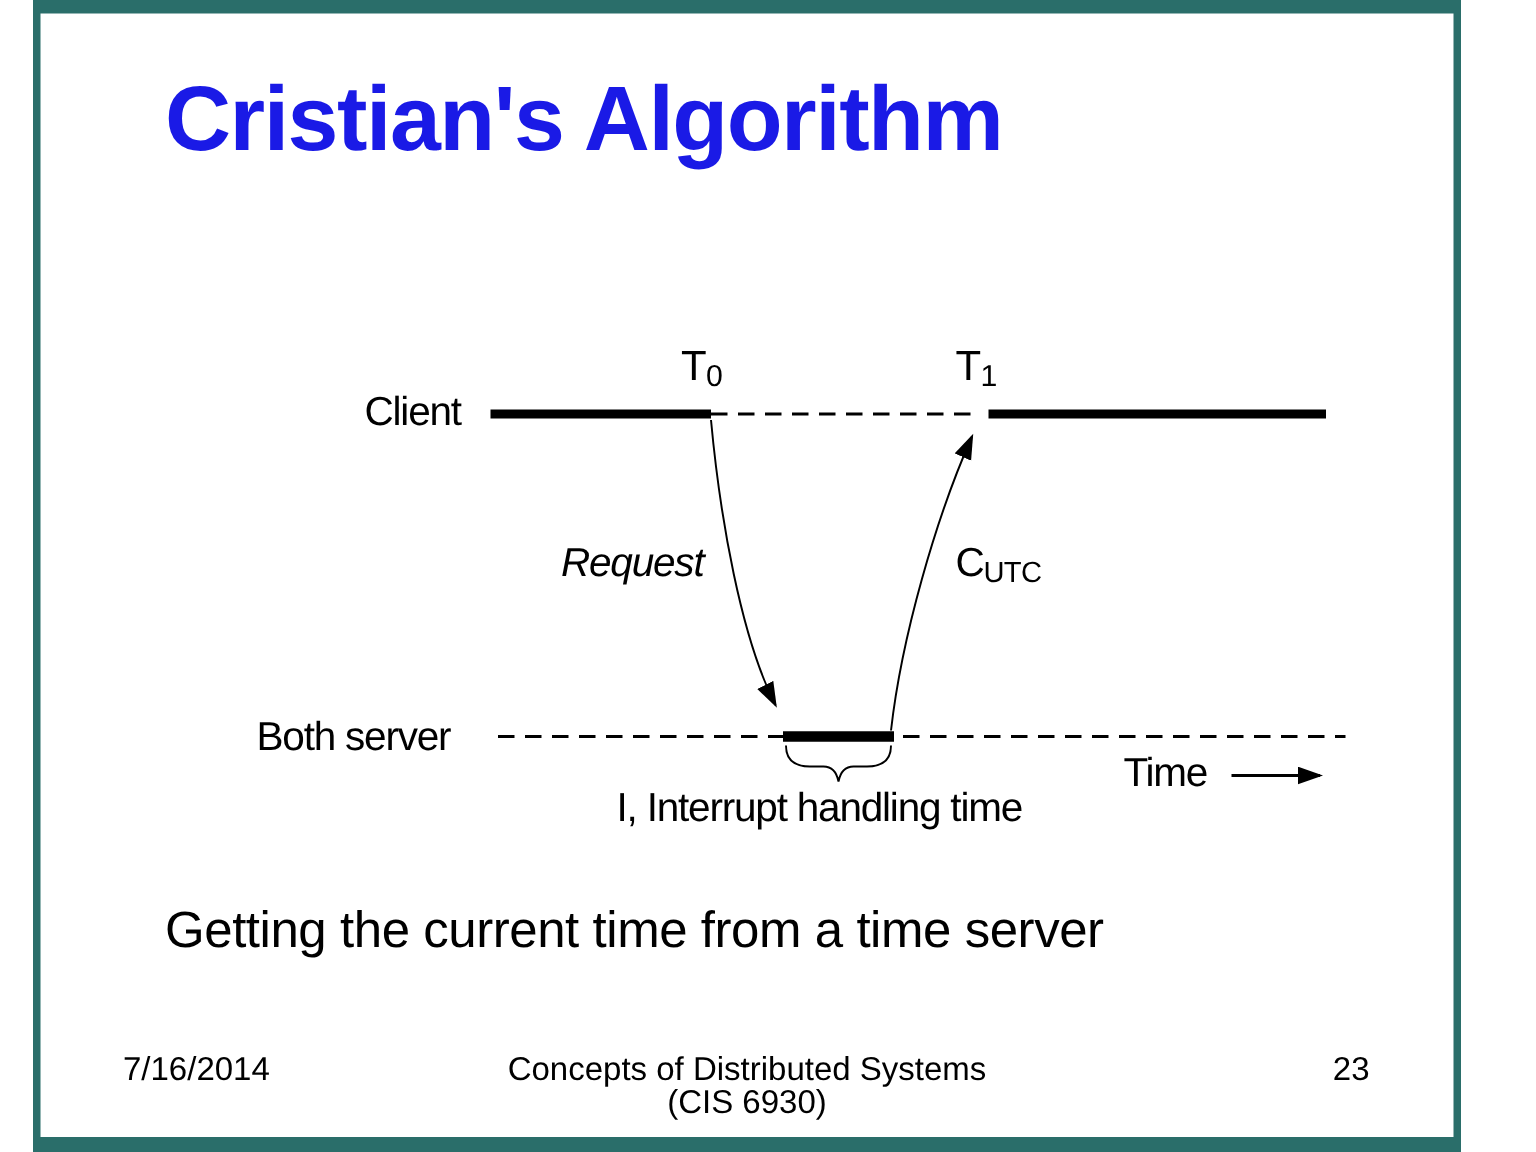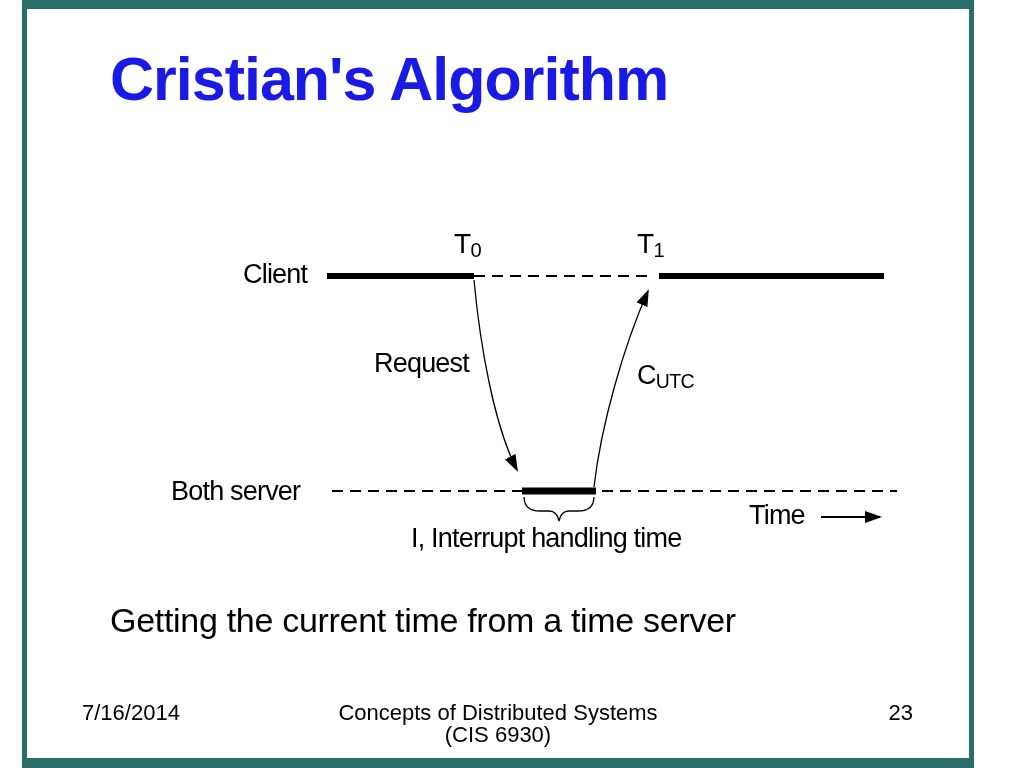--- a/index.html
+++ b/index.html
@@ -40,21 +40,21 @@
     white-space: nowrap;
     color: var(--ink);
   }
   .dia { font-size: 27px; letter-spacing: -0.8px; }
   .sub { font-size: 0.72em; vertical-align: -0.22em; letter-spacing: -0.5px; }
   .note      { left: 261px; top: 192px; }
   .t-label   { font-size: 28px; letter-spacing: -0.5px; }
   .t0        { left: 432px; top: 228px; }
   .t1        { left: 615px; top: 228px; }
   .client    { left: 221px; top: 259px; }
-  .request   { left: 352px; top: 348px; }
+  .request   { left: 352px; top: 360px; font-style: italic; }
   .cutc      { left: 615px; top: 360px; }
   .tserver   { left: 149px; top: 476px; }
   .interrupt { left: 389px; top: 523px; }
   .timeaxis  { left: 727px; top: 500px; }
   .subtitle {
     position: absolute;
     left: 88px; top: 601px;
     font-size: 34px;
     letter-spacing: -0.3px;
     white-space: nowrap;

